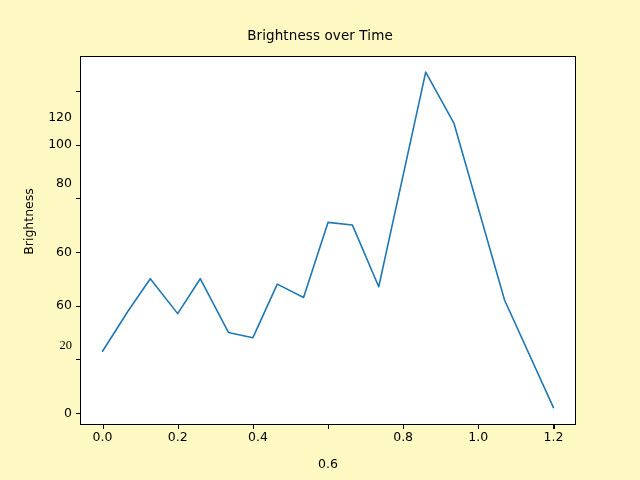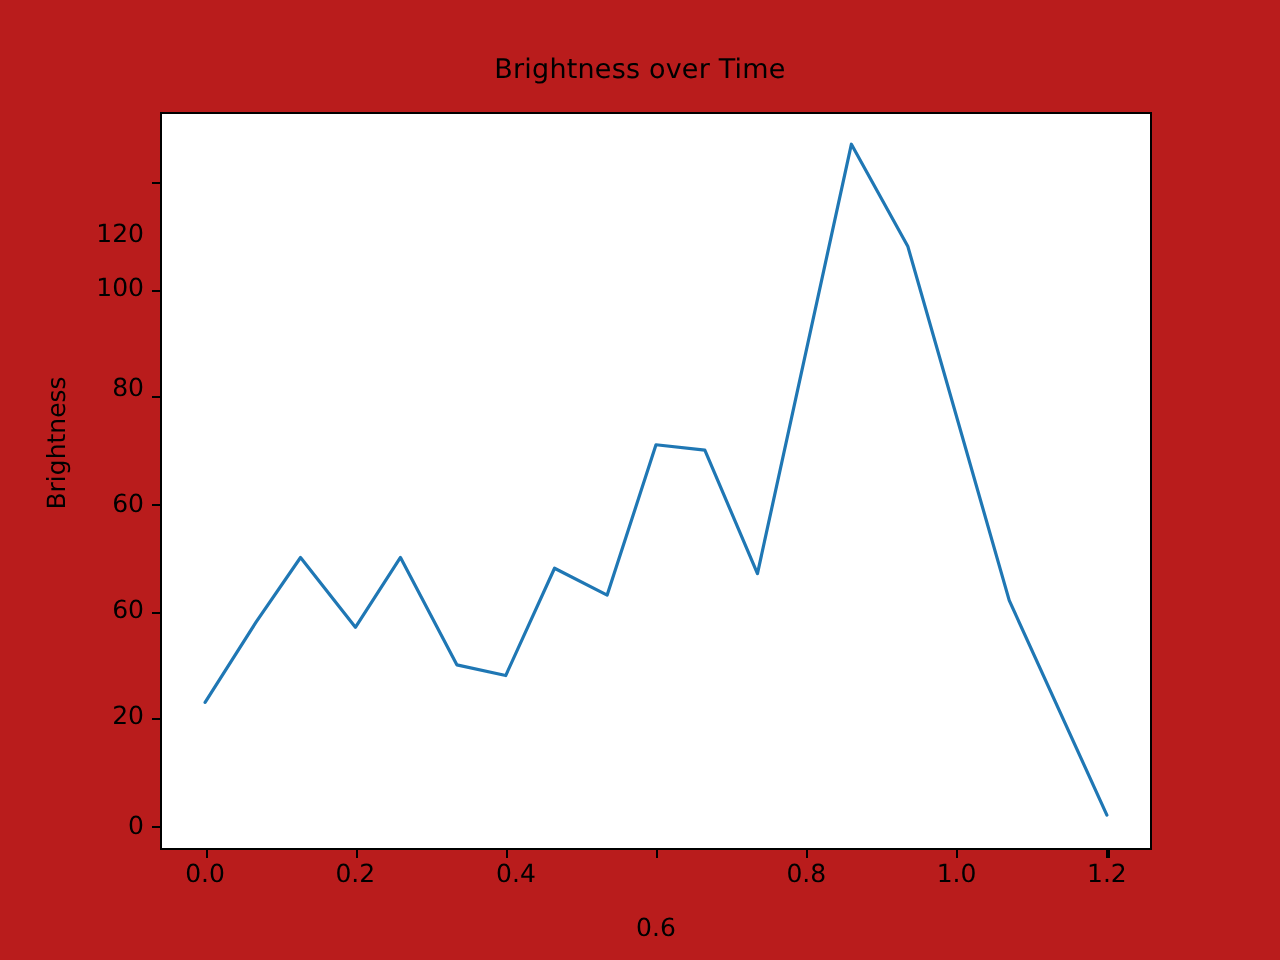--- a/index.html
+++ b/index.html
@@ -11,21 +11,21 @@
     width: 640px;
     height: 480px;
     font-family: "DejaVu Sans", sans-serif;
     color: #000000;
     overflow: hidden;
   }
   #figure {
     position: relative;
     width: 640px;
     height: 480px;
-    background: #b91c1c;
+    background: #fef9c3;
   }
   #chart-title {
     position: absolute;
     left: 0;
     top: 27px;
     width: 640px;
     text-align: center;
     font-size: 13.5px;
     color: #000000;
     letter-spacing: 0.1px;
@@ -117,24 +117,24 @@
   <div id="chart-title">Brightness over Time</div>
 
   <div id="plot-frame"></div>
 
   <svg id="plot-svg" viewBox="0 0 496 369" preserveAspectRatio="none">
     <polyline id="data-line" fill="none" stroke="#1f77b4" stroke-width="1.6" stroke-linejoin="round" stroke-linecap="round" points="22.55,295.20 48.10,254.95 70.27,222.74 97.70,257.63 120.24,222.74 148.42,276.41 172.85,281.78 197.27,228.11 223.58,241.53 248.00,166.39 272.42,169.07 298.73,230.79 345.70,16.10 373.88,67.09 424.61,244.21 473.45,351.56"></polyline>
   </svg>
 
   <div id="y-tick-labels">
       <div class="tick-label-y" style="top: 406.724px;">0</div>
-      <div class="tick-label-y" style="top: 352px;">20</div>
+      <div class="tick-label-y" style="top: 339px; font-family: Liberation Serif, serif;">20</div>
       <div class="tick-label-y" style="top: 299.378px;">60</div>
       <div class="tick-label-y" style="top: 245.705px;">60</div>
-      <div class="tick-label-y" style="top: 188px;">80</div>
+      <div class="tick-label-y" style="top: 177px;">80</div>
       <div class="tick-label-y" style="top: 138.36px;">100</div>
       <div class="tick-label-y" style="top: 83px; margin-top: 28px;">120</div>
     </div>
   <div id="y-tick-marks">
       <div class="tick-mark-y" style="top: 412.924px;"></div>
       <div class="tick-mark-y" style="top: 359.251px;"></div>
       <div class="tick-mark-y" style="top: 305.578px;"></div>
       <div class="tick-mark-y" style="top: 251.905px;"></div>
       <div class="tick-mark-y" style="top: 198.233px;"></div>
       <div class="tick-mark-y" style="top: 144.56px;"></div>

